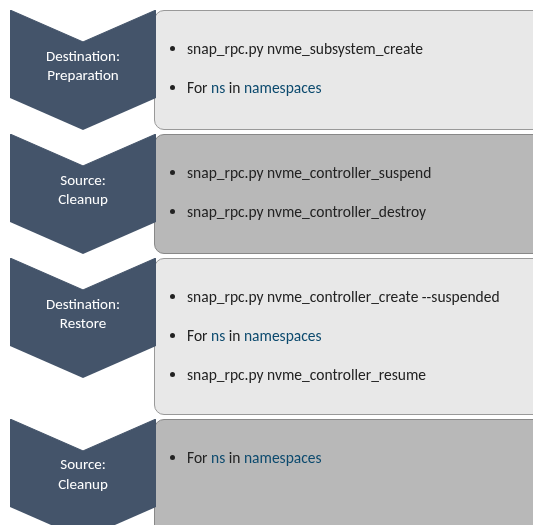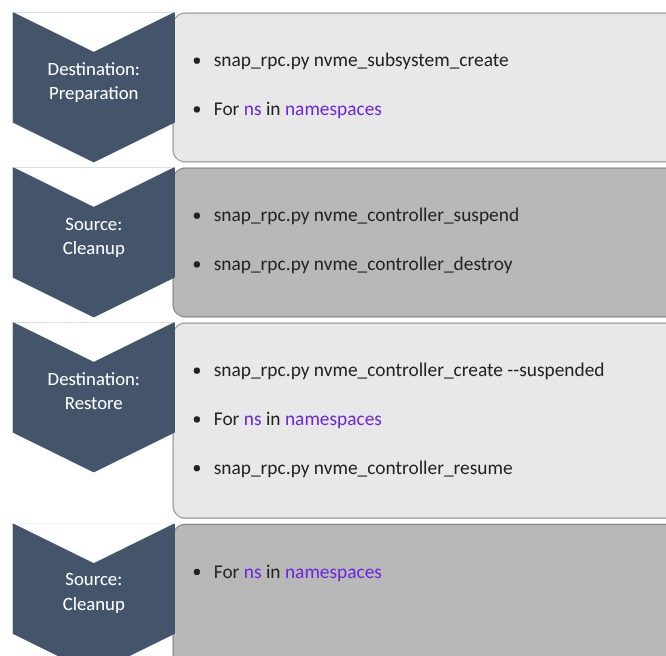--- a/index.html
+++ b/index.html
@@ -1,27 +1,27 @@
 <!DOCTYPE html>
 <html><head>
 <meta charset="utf-8">
 <style>
 body{margin:0;padding:10px;font-family:Calibri,Arial,sans-serif;background:#fff;width:533px}
 .row{display:flex;margin-bottom:4px;align-items:stretch}
-.chevron-wrap{position:relative;width:130px;height:120px;flex-shrink:0}
+.chevron-wrap{position:relative;width:146px;height:120px;flex-shrink:0}
 .chevron{position:absolute;inset:0}
 .chevron svg{width:100%;height:100%}
 .chevron-label{position:absolute;inset:0;display:flex;align-items:center;justify-content:center;color:#fff;font-size:15px;text-align:center;padding:0 8px;line-height:1.3;top:-8px}
 .box{flex:1;border-radius:10px;padding:10px 14px;font-size:15.5px;color:#222;margin-left:-2px}
 .box.light{background:#e8e8e8;border:1px solid #999}
 .box.dark{background:#b8b8b8;border:1px solid #888}
 .box ul{margin:0;padding-left:18px;list-style:disc}
 .box ul ul{list-style:disc;padding-left:20px}
 .box li{margin:18px 0;line-height:1.35}
-.red{color:#6d28d9}
+.red{color:#0c4a6e}
 </style>
 </head>
 <body>
 
 <div id="root">
     <div class="row">
       <div class="chevron-wrap">
         <div class="chevron"><svg viewBox="0 0 130 120" preserveAspectRatio="none">
     <polygon points="0,0 130,0 130,88 65,120 0,88" fill="#44546a"></polygon>
     <polygon points="0,0 65,32 130,0" fill="#fff"></polygon>

